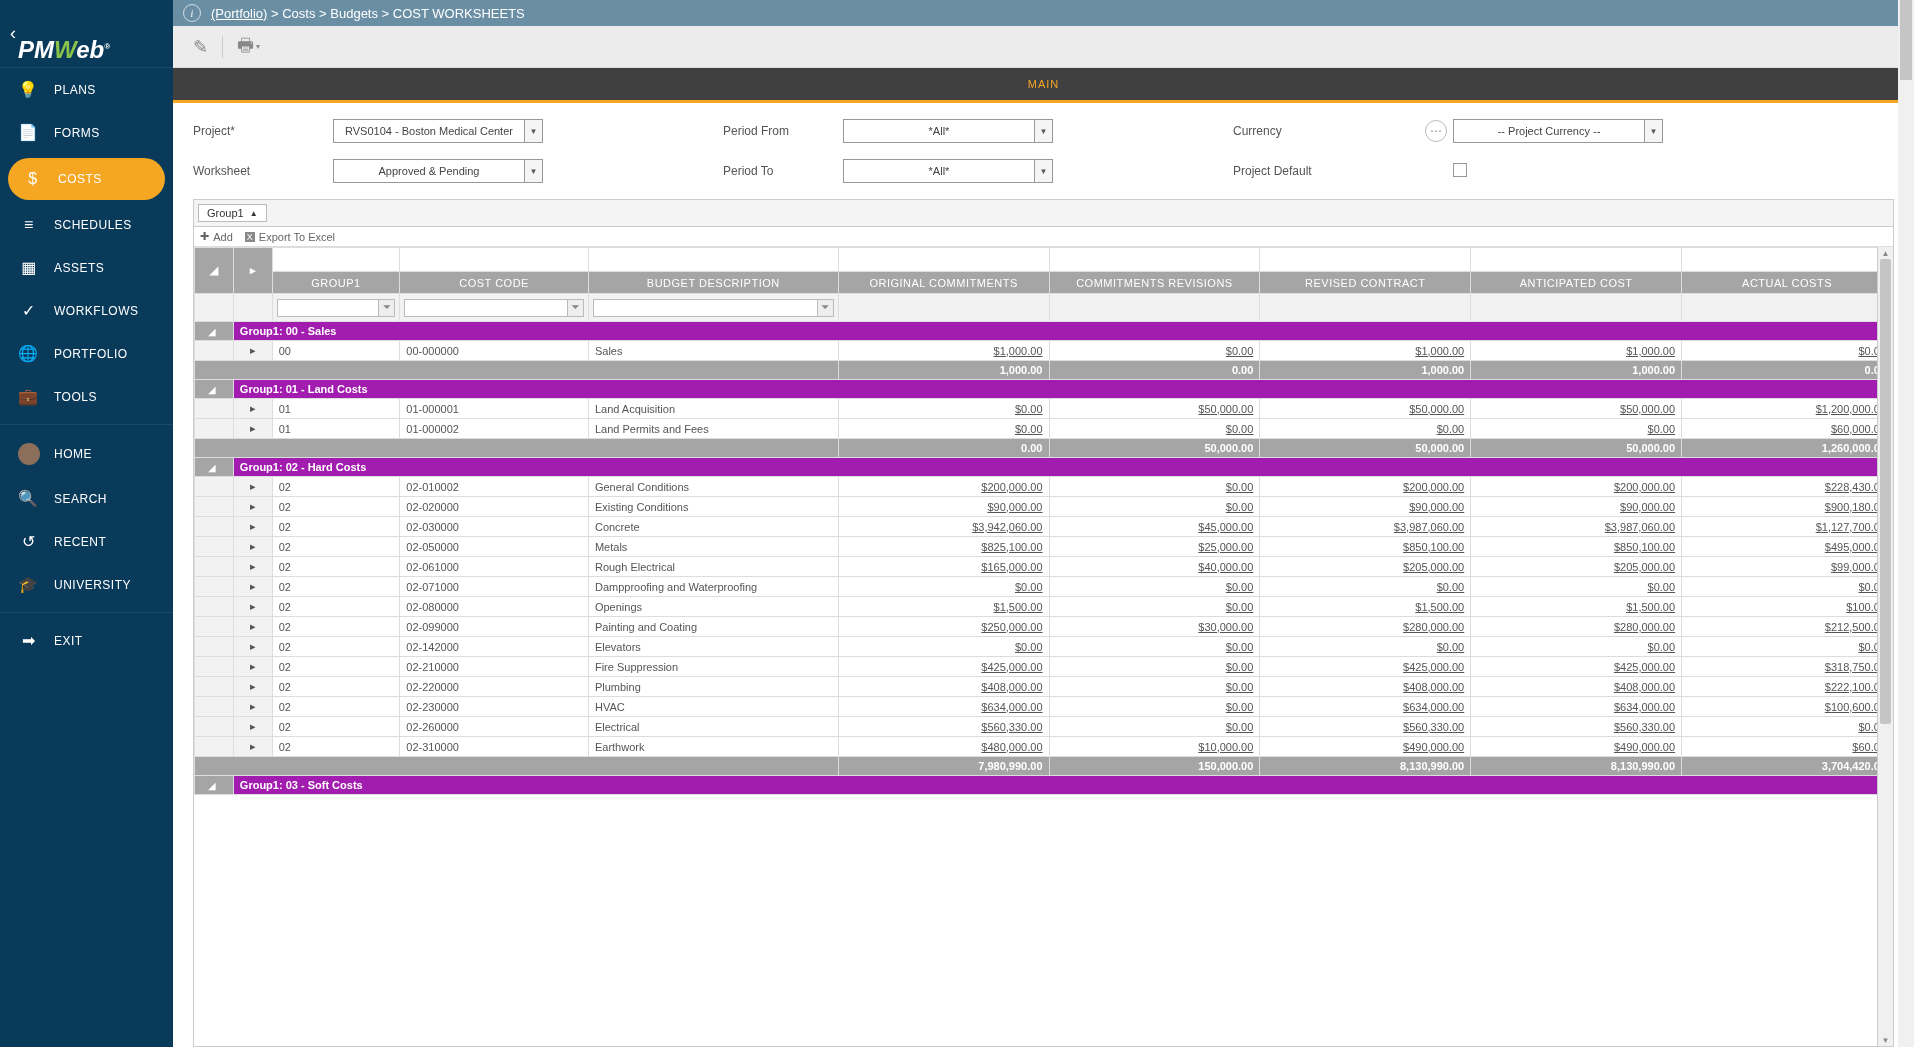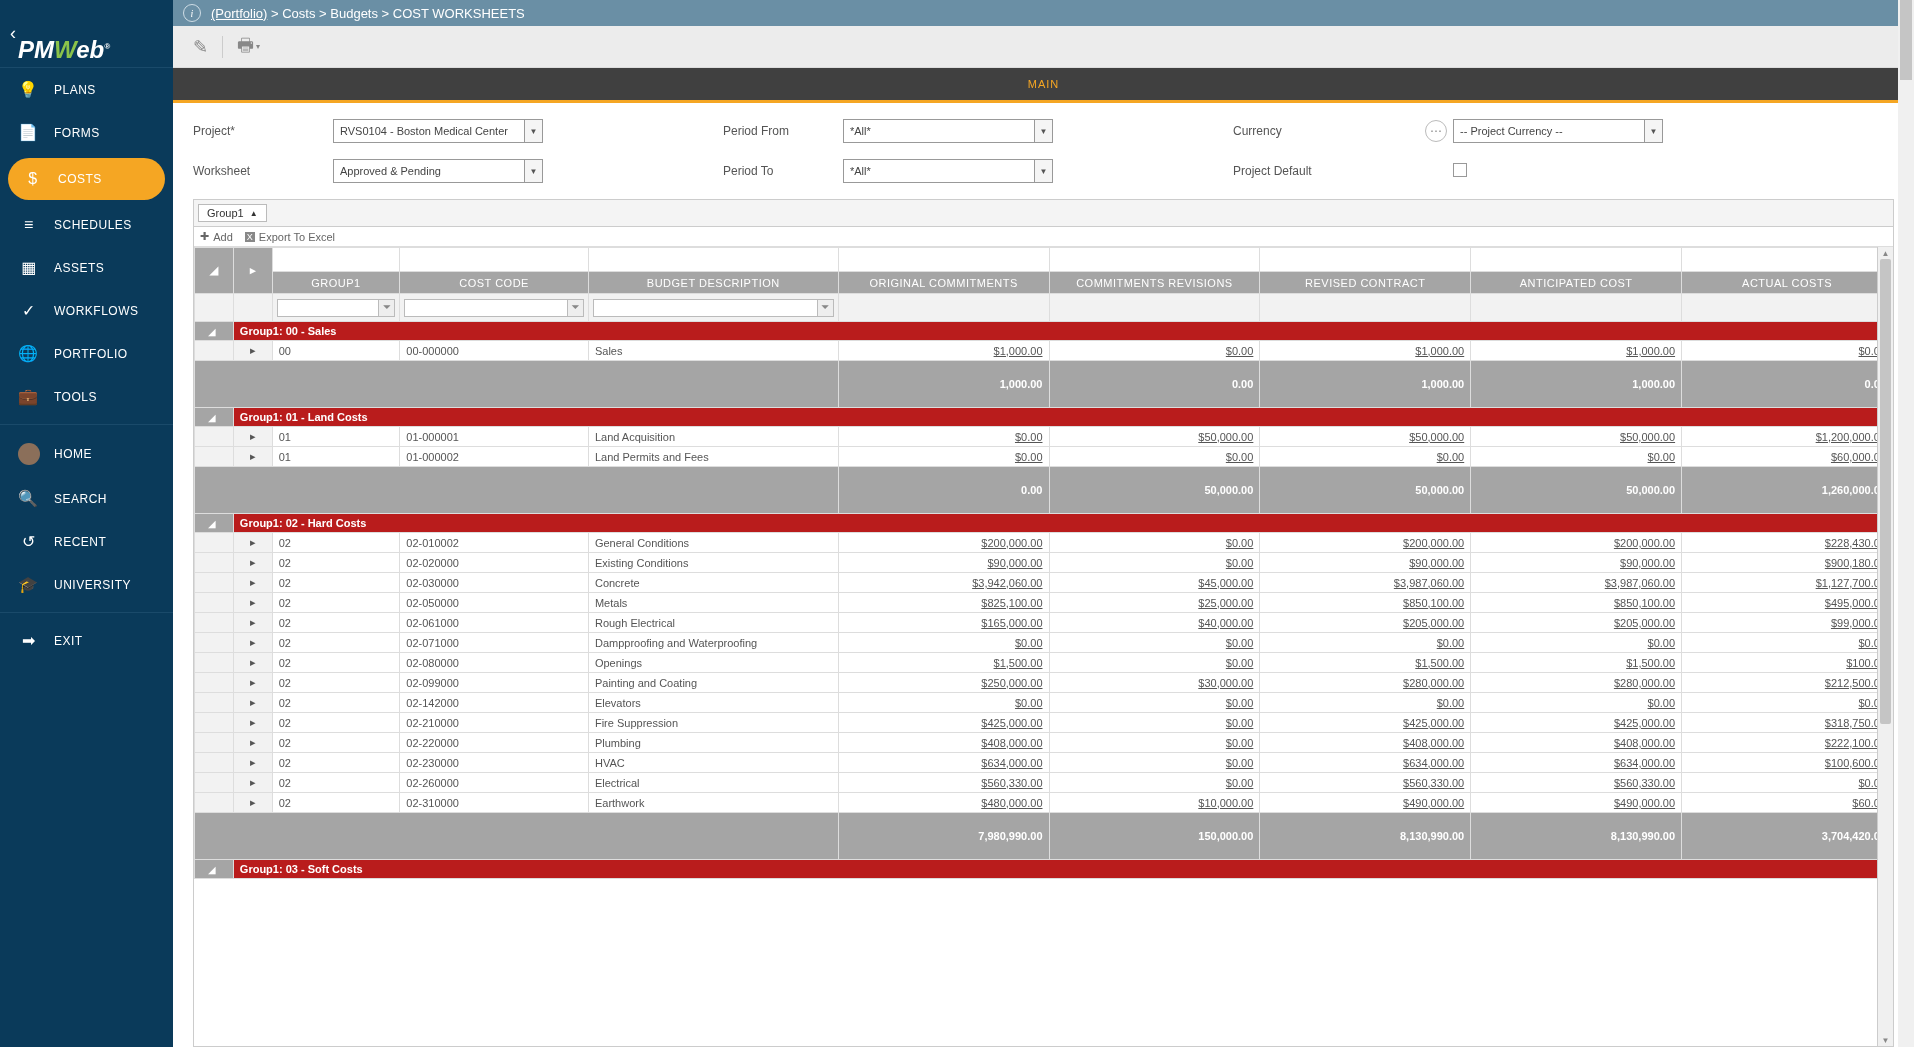--- a/index.html
+++ b/index.html
@@ -31,21 +31,21 @@
 
 
 .tabs { display: flex; border-bottom: 1px solid #ddd; background: #404040; }
 .tab { flex: 1; text-align: center; padding: 10px; font-size: 11px; letter-spacing: 1px; cursor: pointer; color: #6a8fa5; }
 .tab.active { color: #f5a623; border-bottom: 3px solid #f5a623; margin-bottom: -1px; }
 
 
 .filters { padding: 16px 20px 10px; display: grid; grid-template-columns: 140px 210px 180px 120px 210px 180px 120px 100px 210px; gap: 16px 0; align-items: center; }
 .filter-label { font-size: 12px; color: #555; }
 .select { display: flex; align-items: center; border: 1px solid #999; height: 24px; }
-.select-text { flex: 1; padding: 0 6px; font-size: 11px; color: #444; overflow: hidden; white-space: nowrap; }
+.select-text { flex: 1; padding: 0 6px; font-size: 11px; color: #444; overflow: hidden; white-space: nowrap; text-align: center; }
 .select-btn { width: 18px; height: 100%; border-left: 1px solid #999; display: flex; align-items: center; justify-content: center; font-size: 8px; color: #555; background: #f5f5f5; }
 .more-btn { width: 22px; height: 22px; border: 1px solid #bbb; border-radius: 50%; display: flex; align-items: center; justify-content: center; color: #888; cursor: pointer; margin-left: auto; margin-right: 6px; }
 .checkbox { width: 14px; height: 14px; border: 1px solid #999; background: #fff; }
 
 
 .grid-wrap { margin: 6px 20px 0; border: 1px solid #ccc; flex: 1; display: flex; flex-direction: column; overflow: hidden; }
 .group-bar { background: #f4f4f4; padding: 4px; border-bottom: 1px solid #ccc; }
 .group-pill { display: inline-flex; align-items: center; border: 1px solid #bbb; background: #fff; padding: 2px 8px; font-size: 11px; cursor: pointer; }
 .group-pill .arr { margin-left: 6px; font-size: 8px; }
 .grid-toolbar { background: #fff; padding: 3px 6px; border-bottom: 1px solid #ddd; display: flex; gap: 12px; }
@@ -61,25 +61,25 @@
 .filter-input input { flex: 1; border: 1px solid #bbb; height: 18px; width: 100%; padding: 0 3px; font-size: 10px; }
 .filter-input .ficon { width: 16px; height: 18px; border: 1px solid #bbb; border-left: none; background: #eee; display: flex; align-items: center; justify-content: center; font-size: 9px; color: #888; }
 
 .col-exp { width: 28px; }
 .col-exp2 { width: 28px; }
 .col-g1 { width: 92px; }
 .col-cc { width: 136px; }
 .col-bd { width: 180px; }
 .col-num { width: 152px; }
 
-.group-row td { background: #b91c1c; color: #fff; font-weight: bold; padding: 3px 6px; }
+.group-row td { background: #a21caf; color: #fff; font-weight: bold; padding: 3px 6px; }
 .data-row td { padding: 3px 6px; background: #fff; color: #555; }
 .data-row td.num { text-align: right; text-decoration: underline; color: #555; }
 .exp-cell { text-align: center; color: #999; cursor: pointer; background: #f2f2f2 !important; }
-.subtotal-row td { background: #a5a5a5; color: #fff; text-align: right; padding: 17px 6px; font-weight: bold; }
+.subtotal-row td { background: #a5a5a5; color: #fff; text-align: right; padding: 3px 6px; font-weight: bold; }
 .collapse-arr { color: #fff; font-size: 9px; margin-right: 4px; }
 
 .vscroll { position: absolute; right: 0; top: 0; bottom: 0; width: 16px; background: #f0f0f0; border-left: 1px solid #ccc; }
 .vscroll-track { position: absolute; top: 12px; bottom: 12px; left: 2px; right: 2px; }
 .vscroll-thumb { position: absolute; top: 0; left: 0; right: 0; height: 60%; background: #c5c5c5; border-radius: 2px; }
 .vscroll-arr { position: absolute; left: 0; right: 0; height: 12px; display: flex; align-items: center; justify-content: center; font-size: 8px; color: #888; }
 .vscroll-arr.up { top: 0; }
 .vscroll-arr.down { bottom: 0; }
 
 .page-scroll { position: absolute; right: 0; top: 0; bottom: 0; width: 16px; background: #f0f0f0; }

